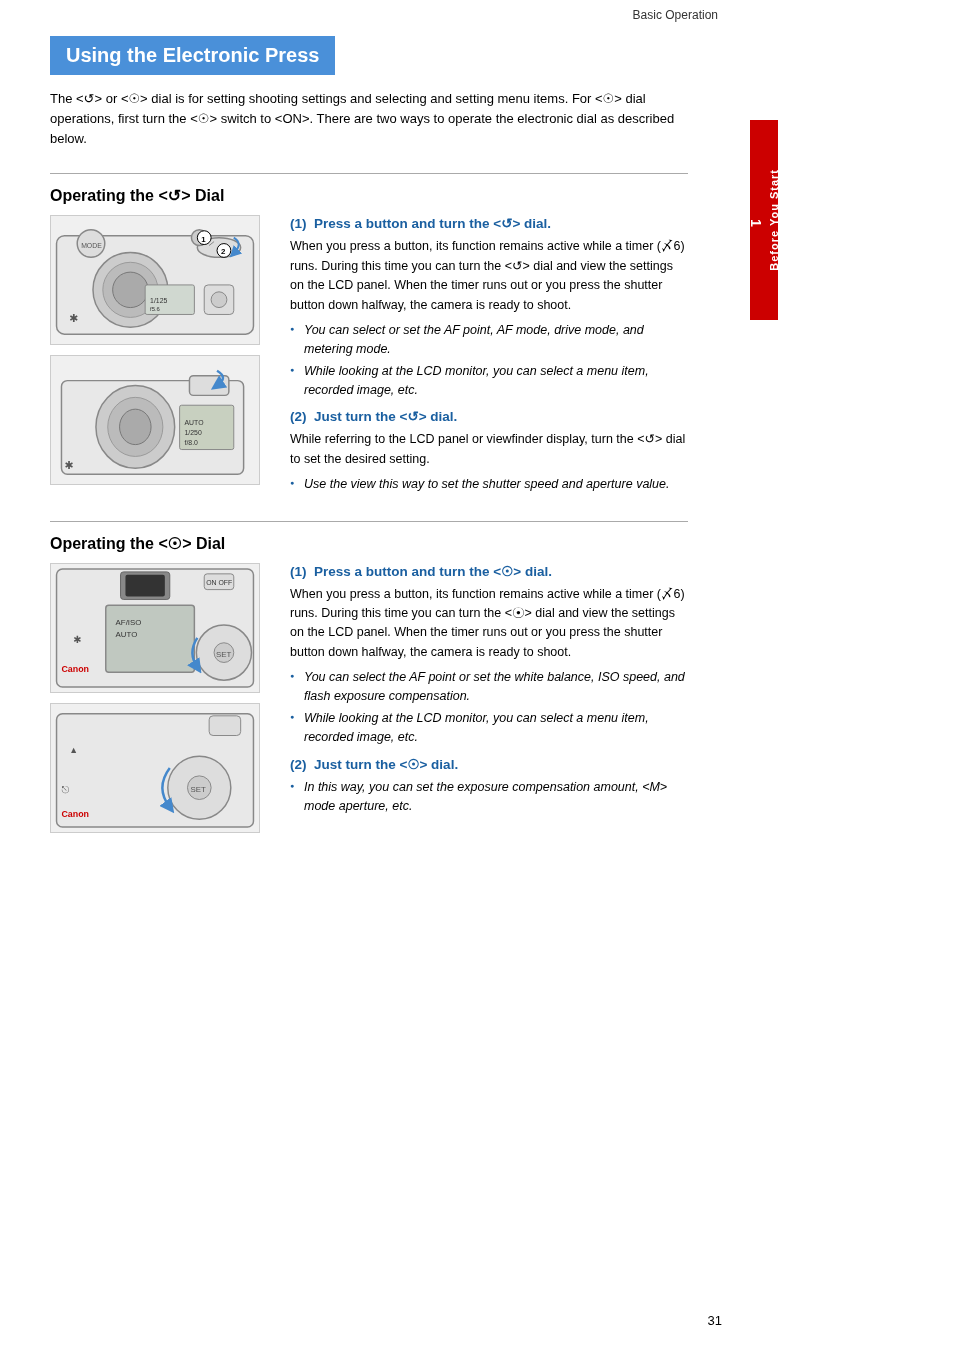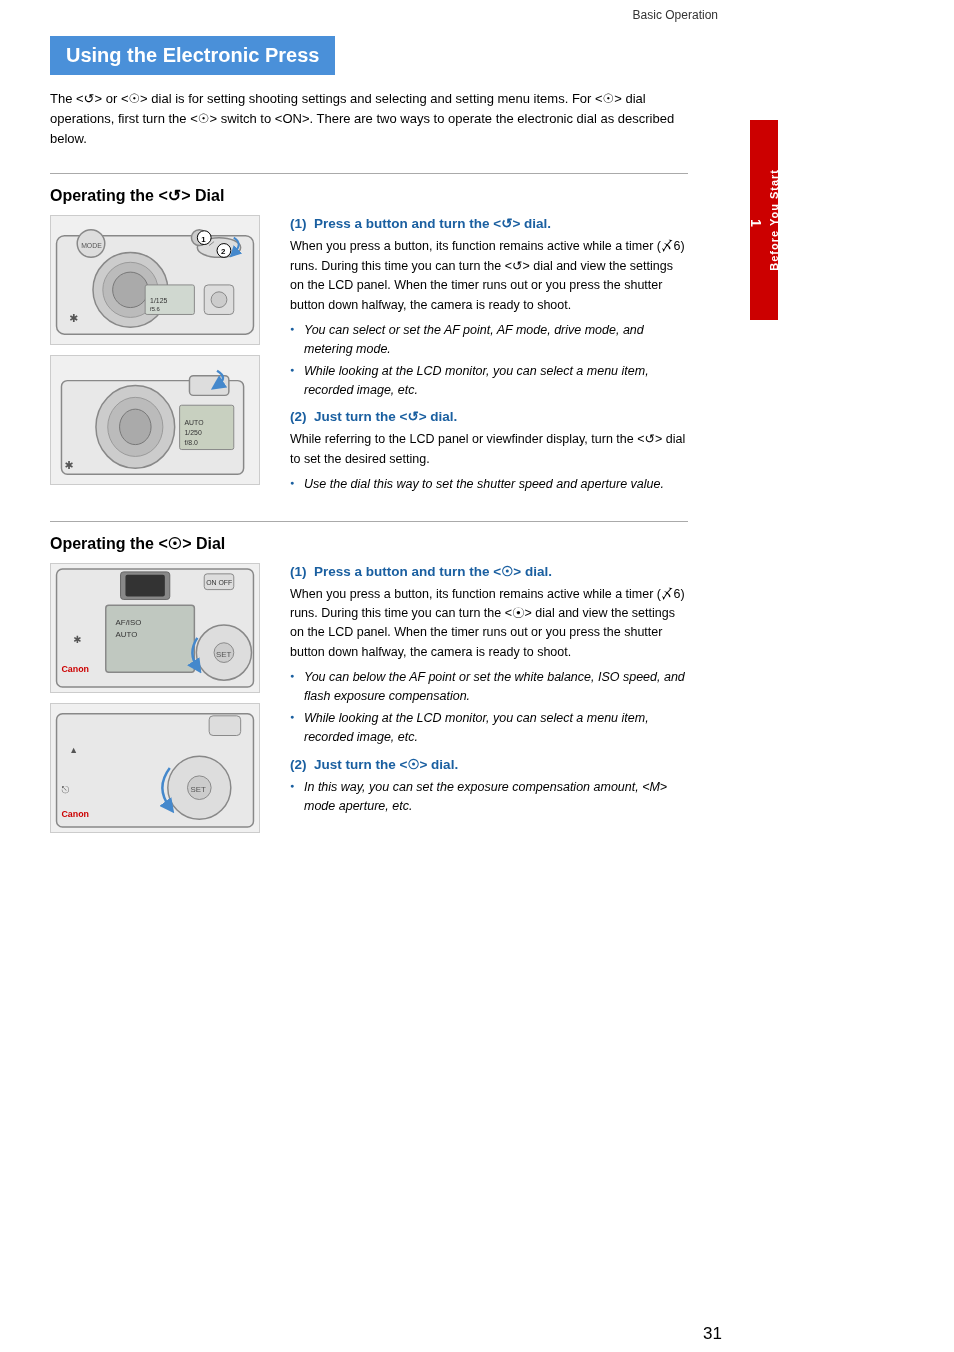--- a/index.html
+++ b/index.html
@@ -168,23 +168,23 @@
 
     .section-divider {
       border: none;
       border-top: 1px solid #aaa;
       margin: 18px 0 12px 0;
     }
 
     
     .page-num-bottom {
       position: absolute;
-      bottom: 8px;
+      bottom: 24px;
       right: 56px;
-      font-size: 17px;
+      font-size: 13px;
     }
   </style>
 </head>
 <body>
 
 <div class="page-wrapper">
 
   <div class="top-bar">
     <span>Basic Operation</span>
   </div>
@@ -300,21 +300,21 @@
             <li>While looking at the LCD monitor, you can select a menu item, recorded image, etc.</li>
           </ul>
 
           <div class="step-heading">
             (2)&nbsp; Just turn the &lt;↺&gt; dial.
           </div>
           <p class="step-body">
             While referring to the LCD panel or viewfinder display, turn the &lt;↺&gt; dial to set the desired setting.
           </p>
           <ul class="bullet-list">
-            <li>Use the dial this way to set the shutter speed and aperture value.</li>
+            <li>Use the view this way to set the shutter speed and aperture value.</li>
           </ul>
         </div>
       </div>
     </div>
 
     <hr class="section-divider">
 
     
     <div>
       <div class="sub-heading">
@@ -387,21 +387,21 @@
 
         <div class="right-col">
 
           <div class="step-heading">
             (1)&nbsp; Press a button and turn the &lt;☉&gt; dial.
           </div>
           <p class="step-body">
             When you press a button, its function remains active while a timer (〆6) runs. During this time you can turn the &lt;☉&gt; dial and view the settings on the LCD panel. When the timer runs out or you press the shutter button down halfway, the camera is ready to shoot.
           </p>
           <ul class="bullet-list">
-            <li>You can below the AF point or set the white balance, ISO speed, and flash exposure compensation.</li>
+            <li>You can select the AF point or set the white balance, ISO speed, and flash exposure compensation.</li>
             <li>While looking at the LCD monitor, you can select a menu item, recorded image, etc.</li>
           </ul>
 
           <div class="step-heading">
             (2)&nbsp; Just turn the &lt;☉&gt; dial.
           </div>
           <ul class="bullet-list">
             <li>In this way, you can set the exposure compensation amount, &lt;M&gt; mode aperture, etc.</li>
           </ul>
         </div>

